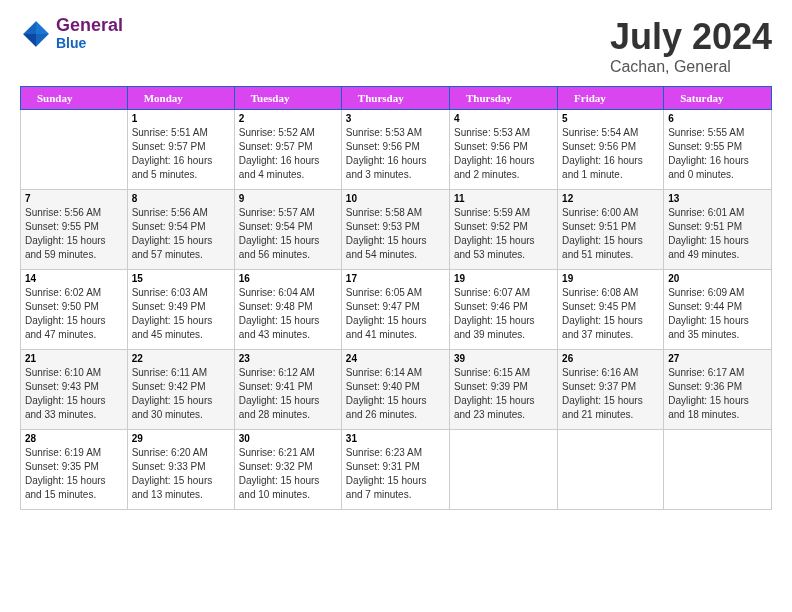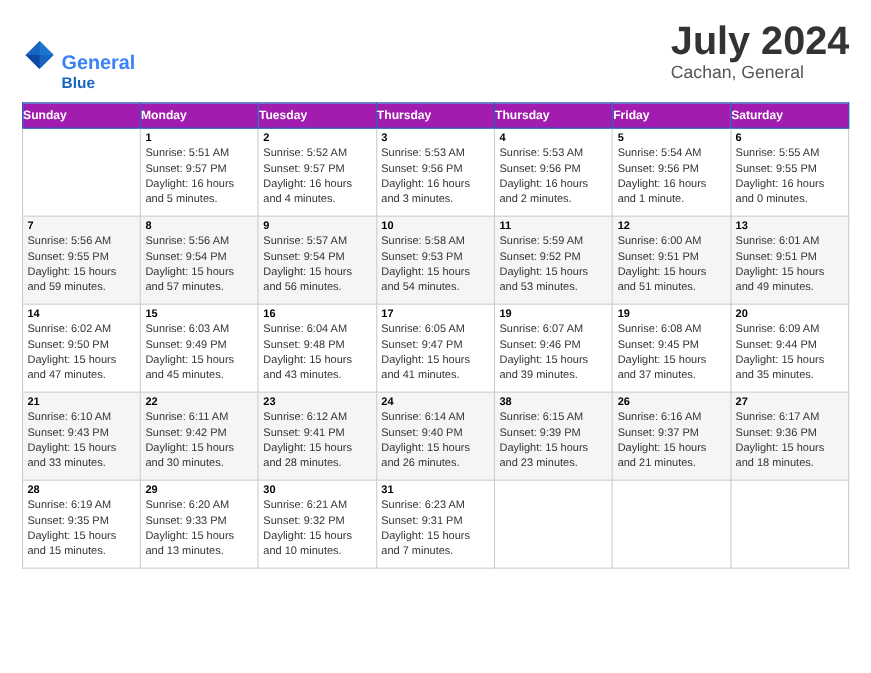--- a/index.html
+++ b/index.html
@@ -27,22 +27,21 @@
       align-items: center;
     }
     .logo-text {
       display: flex;
       flex-direction: column;
       line-height: 1.1;
     }
     .logo-general {
       font-size: 18px;
       font-weight: bold;
-      color: #3b82f6;
-      margin-top: 32px;
+      color: #701a75;
     }
     .logo-blue {
       font-size: 14px;
       font-weight: bold;
       color: #1565c0;
     }
     .logo-icon {
       width: 32px;
       height: 32px;
       margin-right: 4px;
@@ -58,26 +57,27 @@
     .location {
       font-size: 16px;
       color: #555;
     }
     .calendar {
       width: 100%;
       border-collapse: collapse;
       font-size: 9.5px;
     }
     .calendar th {
-      background: #a21caf;
+      background: #d946ef;
       color: #fff;
-      padding: 5px 0;
+      padding: 5px 16px;
       text-align: left;
       font-size: 11px;
       border: 1px solid #1565c0;
+      font-family: Liberation Serif, serif;
     }
     .calendar td {
       border: 1px solid #ccc;
       vertical-align: top;
       padding: 3px 4px;
       width: 113px;
       height: 80px;
       background: #fff;
     }
     .calendar tr:nth-child(even) td {
@@ -231,21 +231,21 @@
           </td>
           <td>
             <span class="day-number">23</span>
             <div class="day-info">Sunrise: 6:12 AM<br>Sunset: 9:41 PM<br>Daylight: 15 hours<br>and 28 minutes.</div>
           </td>
           <td>
             <span class="day-number">24</span>
             <div class="day-info">Sunrise: 6:14 AM<br>Sunset: 9:40 PM<br>Daylight: 15 hours<br>and 26 minutes.</div>
           </td>
           <td>
-            <span class="day-number">38</span>
+            <span class="day-number">39</span>
             <div class="day-info">Sunrise: 6:15 AM<br>Sunset: 9:39 PM<br>Daylight: 15 hours<br>and 23 minutes.</div>
           </td>
           <td>
             <span class="day-number">26</span>
             <div class="day-info">Sunrise: 6:16 AM<br>Sunset: 9:37 PM<br>Daylight: 15 hours<br>and 21 minutes.</div>
           </td>
           <td>
             <span class="day-number">27</span>
             <div class="day-info">Sunrise: 6:17 AM<br>Sunset: 9:36 PM<br>Daylight: 15 hours<br>and 18 minutes.</div>
           </td>

